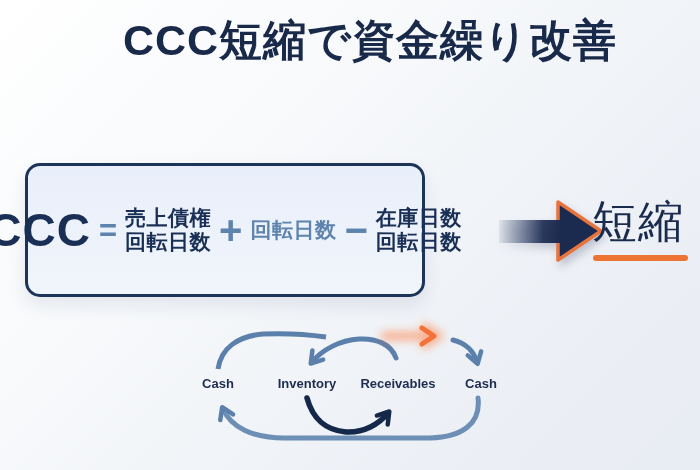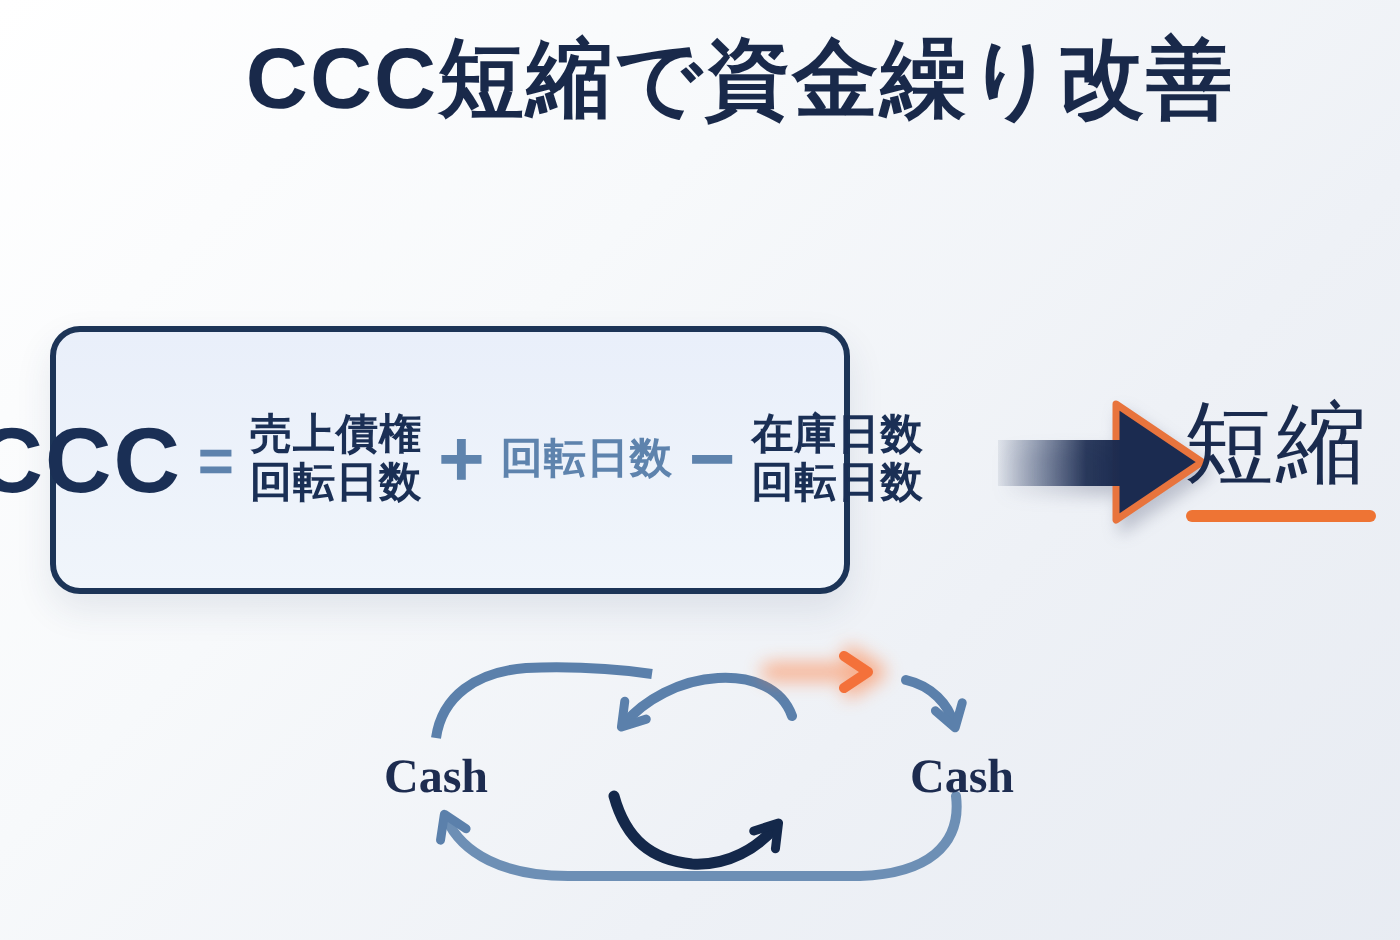--- a/index.html
+++ b/index.html
@@ -34,21 +34,21 @@
   .shorten{
     position:absolute;left:592px;top:199px;
     font-size:45px;font-weight:400;color:#1a2b4e;letter-spacing:1px;line-height:1;
   }
   .shorten-underline{
     position:absolute;left:593px;top:255px;width:95px;height:6px;
     background:#ee7434;border-radius:3px;
   }
   .cycle-label{
     position:absolute;top:376px;transform:translateX(-50%);
-    font-size:24px;font-weight:700;color:#1d2c50;white-space:nowrap;font-family:Liberation Serif, serif;
+    font-size:13px;font-weight:700;color:#1d2c50;white-space:nowrap;
   }
   .lbl-cash-l{left:218px;} .lbl-inventory{left:307px;} .lbl-receivables{left:398px;} .lbl-cash-r{left:481px;}
   svg.overlay{position:absolute;left:0;top:0;pointer-events:none;}
   .arrow-group{filter:drop-shadow(3px 5px 4px rgba(60,70,100,0.28));}
 </style>
 </head>
 <body>
 
 <div class="stage">
 
@@ -114,15 +114,17 @@
       <path d="M 385 336 L 430 336" fill="none" stroke="#ff7a3a" stroke-width="9" stroke-linecap="round"></path>
       <path d="M 425 327 L 439 336 L 425 345" fill="none" stroke="#ff7a3a" stroke-width="8" stroke-linecap="round" stroke-linejoin="round"></path>
     </g>
     <path d="M 380 336 L 432 336" fill="none" stroke="url(#orangeGrad)" stroke-width="5.5" stroke-linecap="round" marker-end="url(#mOrange)"></path>
   </svg>
 
   <div class="shorten">短縮</div>
   <div class="shorten-underline"></div>
 
   <span class="cycle-label lbl-cash-l">Cash</span>
+  <span class="cycle-label lbl-inventory">Inventory</span>
+  <span class="cycle-label lbl-receivables">Receivables</span>
   <span class="cycle-label lbl-cash-r">Cash</span>
 
 </div>
 
 </body></html>

